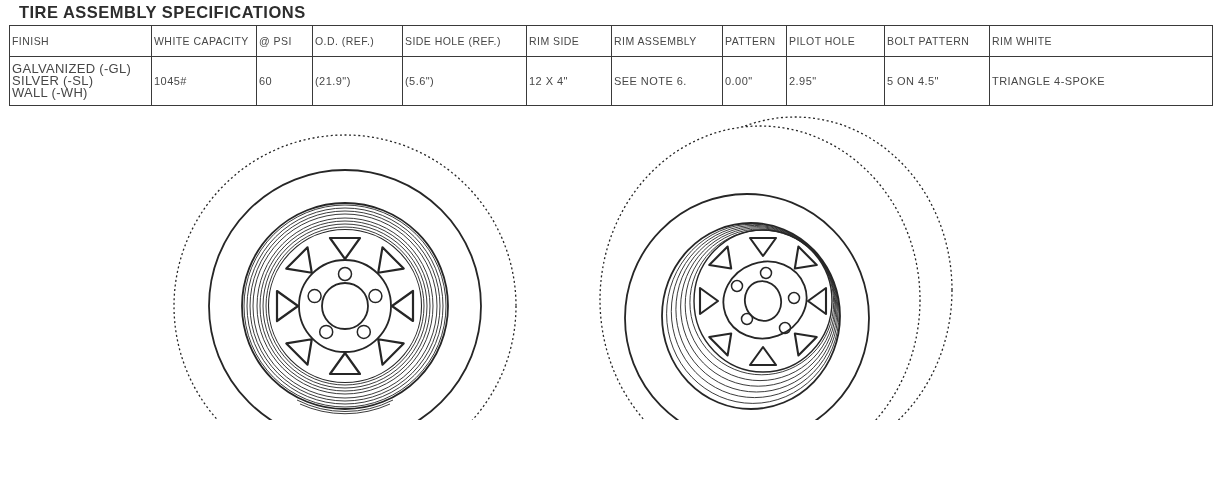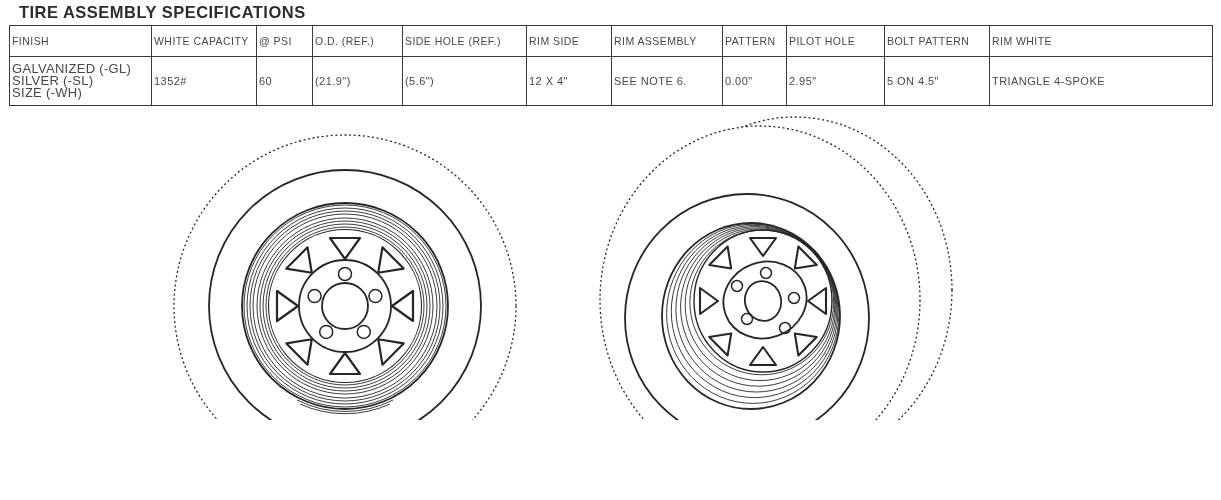--- a/index.html
+++ b/index.html
@@ -53,23 +53,23 @@
         <th>PILOT HOLE</th>
         <th>BOLT PATTERN</th>
         <th>RIM WHITE</th>
       </tr>
     </thead>
     <tbody>
       <tr>
         <td>
           <div class="finish-line">GALVANIZED (-GL)</div>
           <div class="finish-line">SILVER (-SL)</div>
-          <div class="finish-line">SIZE (-WH)</div>
+          <div class="finish-line">WALL (-WH)</div>
         </td>
-        <td>1352#</td>
+        <td>1045#</td>
         <td>60</td>
         <td>(21.9")</td>
         <td>(5.6")</td>
         <td>12 X 4"</td>
         <td>SEE NOTE 6.</td>
         <td>0.00"</td>
         <td>2.95"</td>
         <td>5 ON 4.5"</td>
         <td>TRIANGLE 4-SPOKE</td>
       </tr>

